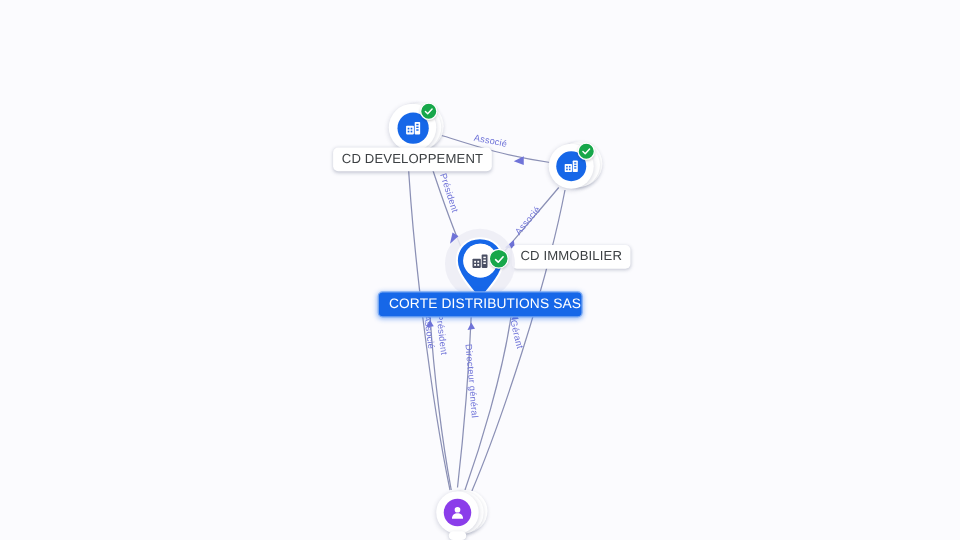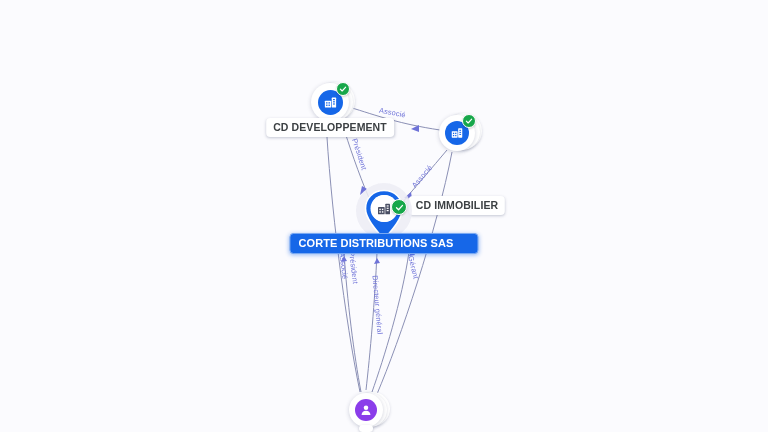--- a/index.html
+++ b/index.html
@@ -70,35 +70,35 @@
     box-shadow: 0 1px 2px rgba(0,0,0,0.18);
   }
 
   
   .node-label {
     position: absolute;
     white-space: nowrap;
     background: #ffffff;
     color: #3c4043;
     font-size: 10.5px;
-    font-weight: 700;
+    font-weight: 400;
     letter-spacing: 0.1px;
     padding: 3px 7px 4px 7px;
     border-radius: 4px;
     box-shadow: 0 1px 3px rgba(40,50,90,0.26);
     transform: translateX(-50%);
     text-align: right;
   }
 
   .node-label.selected {
     background: #1667e8;
     color: #ffffff;
     border: 1.5px solid #7aa9f2;
     font-size: 11px;
-    padding: 3px 24px 4px 8px;
+    padding: 3px 0 4px 8px;
     box-shadow: 0 1px 4px rgba(22,103,232,0.45);
   }
 
   
   .pin-halo {
     position: absolute;
     border-radius: 50%;
     background: #ececf4;
     opacity: 0.85;
   }

